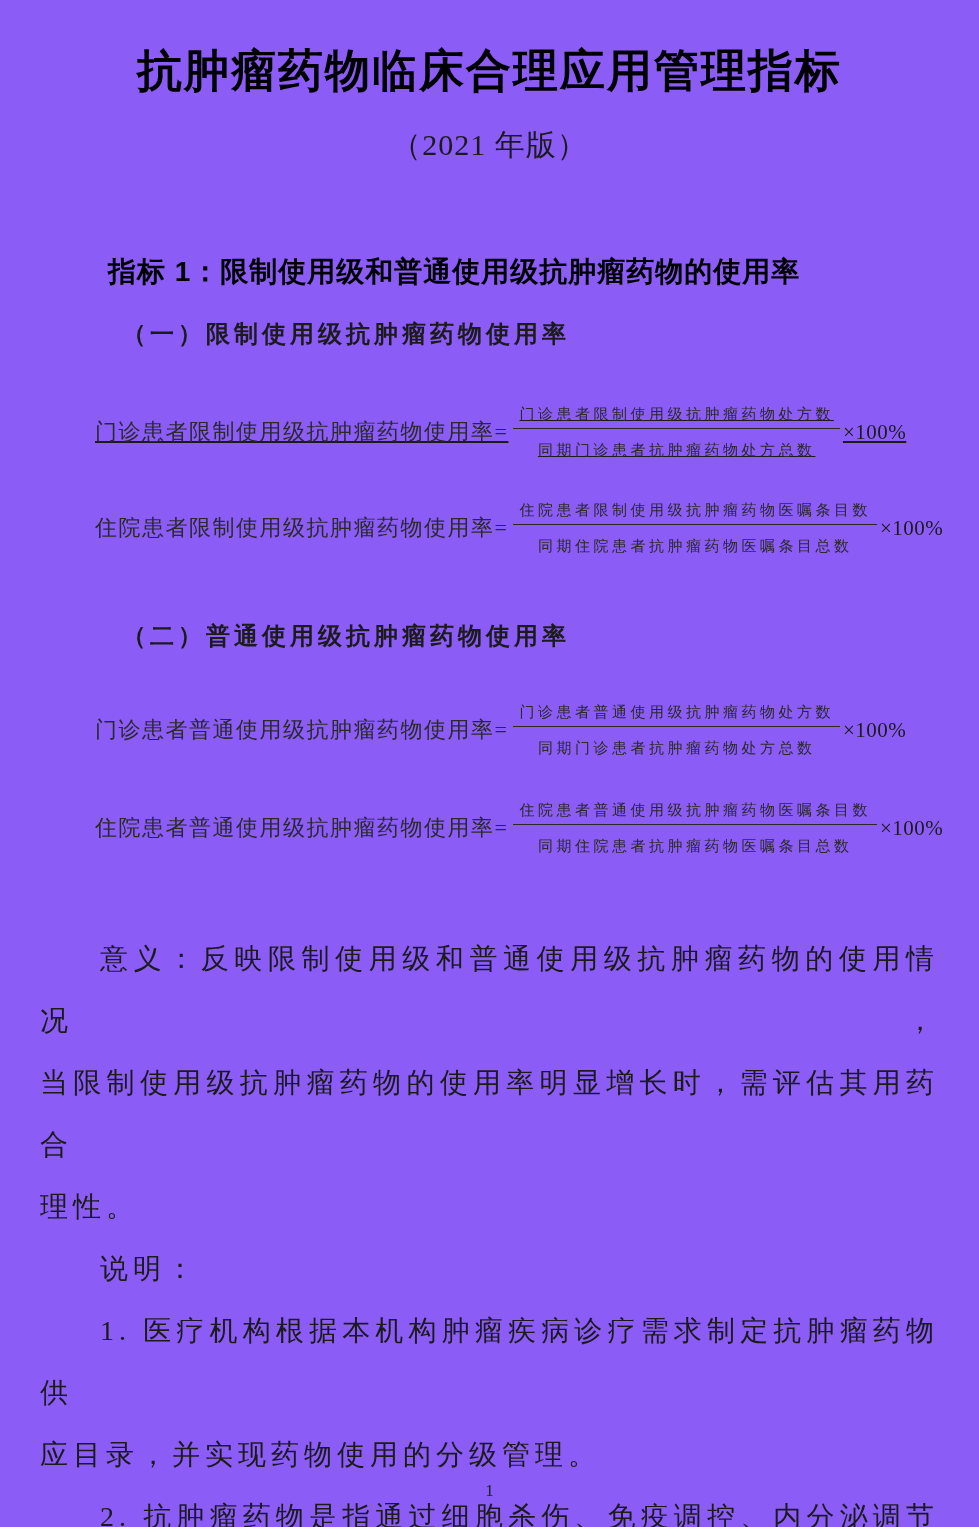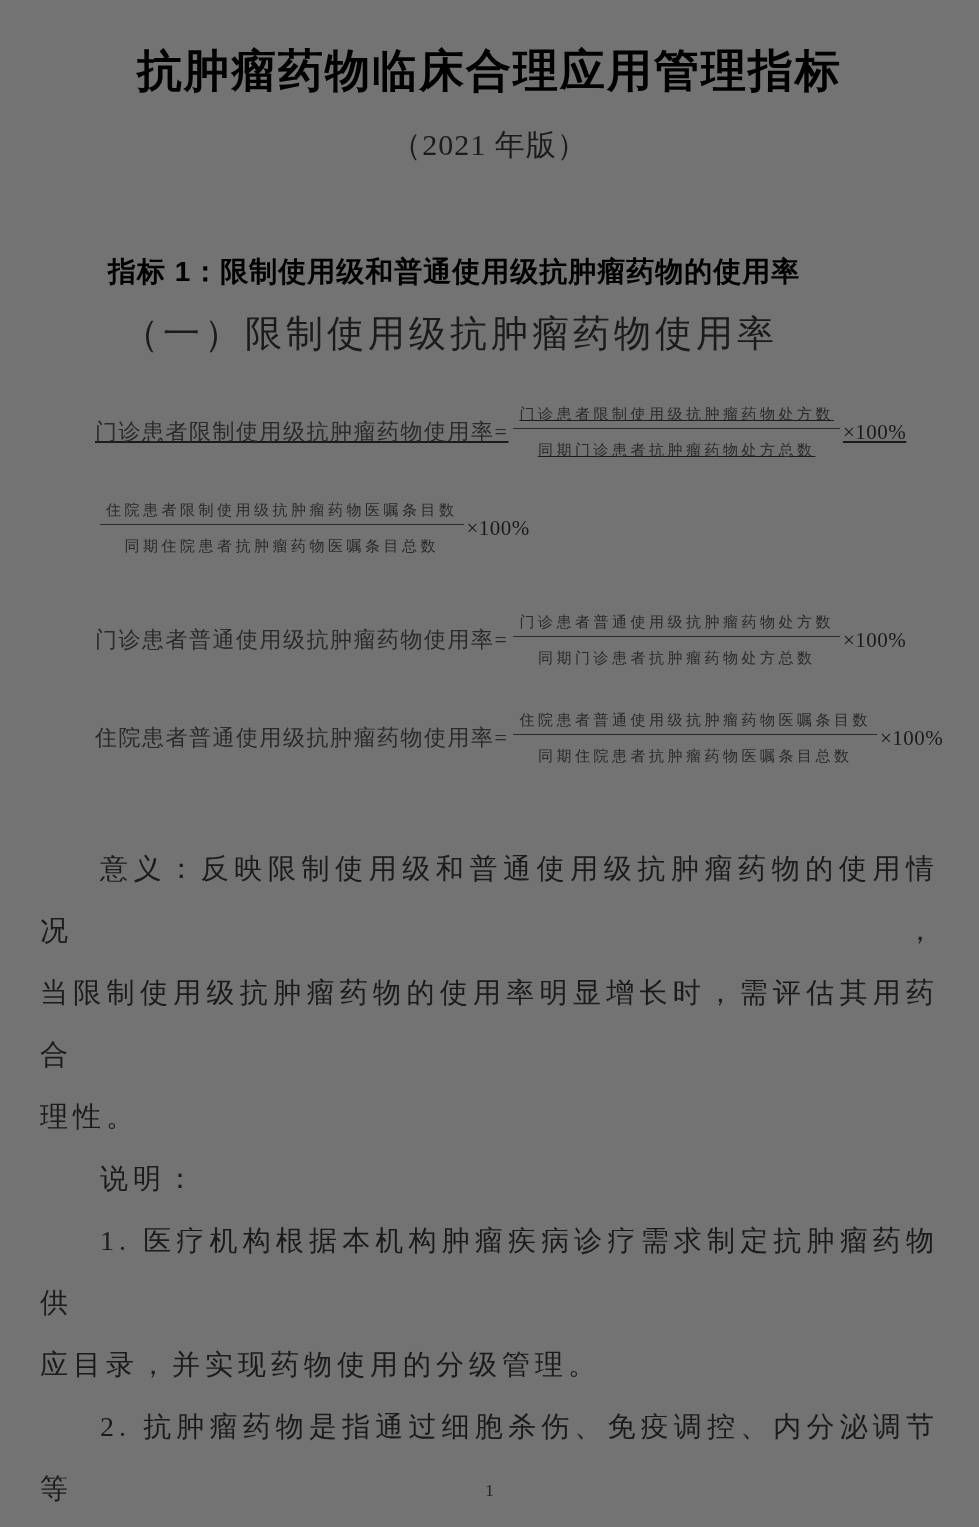--- a/index.html
+++ b/index.html
@@ -1,21 +1,21 @@
 <!DOCTYPE html>
 <html lang="zh"><head>
 <meta charset="utf-8">
 <style>
   html, body { margin: 0; padding: 0; background: #ffffff; }
   .page {
     position: relative;
     width: 979px;
     height: 1527px;
     margin: 0 auto;
-    background: #737373;
+    background: #8b5cf6;
     color: #1b1b1b;
     font-family: "Liberation Serif", "DejaVu Serif", serif;
     overflow: hidden;
   }
   .doc-title {
     margin: 42px 40px 0;
     text-align: center;
     font-family: "DejaVu Sans", "Liberation Sans", sans-serif;
     font-weight: bold;
     font-size: 45px;
@@ -34,23 +34,24 @@
     margin: 90px 40px 0 108px;
     font-family: Liberation Sans, sans-serif;
     font-weight: bold;
     font-size: 28px;
     line-height: 36px;
     letter-spacing: 1px;
     color: #000;
   }
   .section-heading {
     margin: 26px 40px 0 122px;
-    font-size: 37px;
+    font-size: 24px;
     line-height: 36px;
     letter-spacing: 4px;
+    font-weight: bold;
   }
   .section-heading.second { margin-top: 54px; }
   .formula-row {
     display: flex;
     align-items: center;
     margin-left: 95px;
     height: 72px;
     white-space: nowrap;
   }
   .formula-row.first  { margin-top: 44px; text-decoration: underline; }
@@ -124,27 +125,29 @@
   <div class="formula-row first">
     <span class="formula-label">门诊患者限制使用级抗肿瘤药物使用率=</span>
     <span class="fraction">
       <span class="num">门诊患者限制使用级抗肿瘤药物处方数</span>
       <span class="den">同期门诊患者抗肿瘤药物处方总数</span>
     </span>
     <span class="multiplier">×100%</span>
   </div>
 
   <div class="formula-row second">
+    <span class="formula-label">住院患者限制使用级抗肿瘤药物使用率=</span>
     <span class="fraction">
       <span class="num">住院患者限制使用级抗肿瘤药物医嘱条目数</span>
       <span class="den">同期住院患者抗肿瘤药物医嘱条目总数</span>
     </span>
     <span class="multiplier">×100%</span>
   </div>
 
+  <div class="section-heading second">（二）普通使用级抗肿瘤药物使用率</div>
 
   <div class="formula-row third">
     <span class="formula-label">门诊患者普通使用级抗肿瘤药物使用率=</span>
     <span class="fraction">
       <span class="num">门诊患者普通使用级抗肿瘤药物处方数</span>
       <span class="den">同期门诊患者抗肿瘤药物处方总数</span>
     </span>
     <span class="multiplier">×100%</span>
   </div>
 

